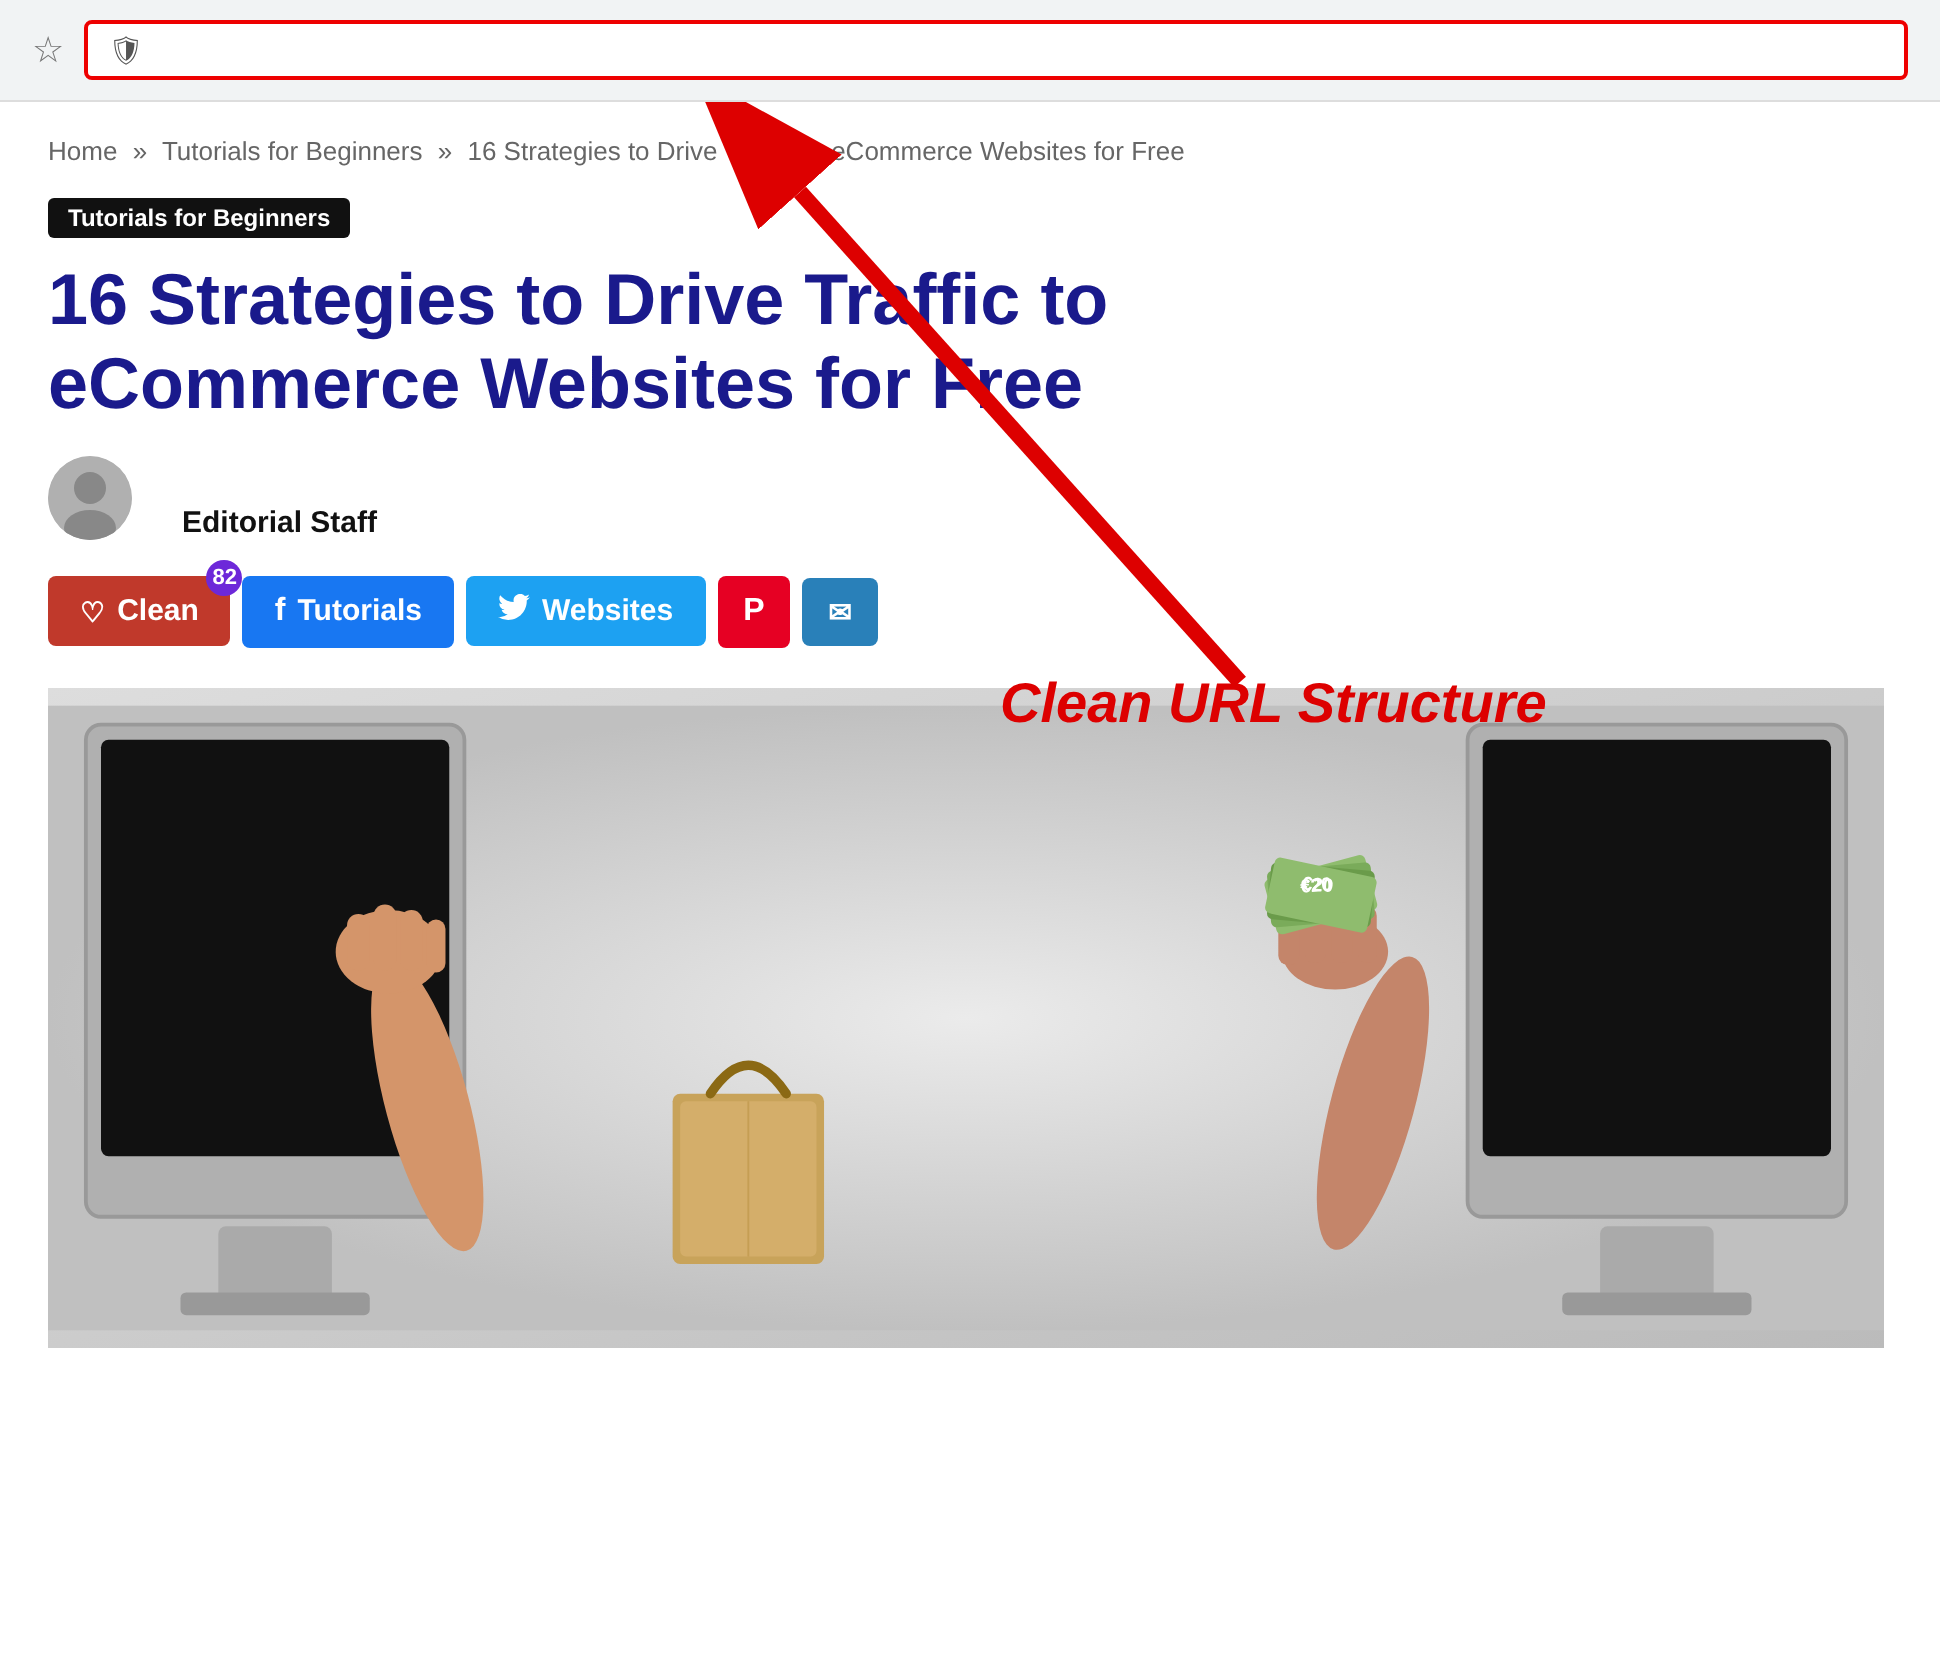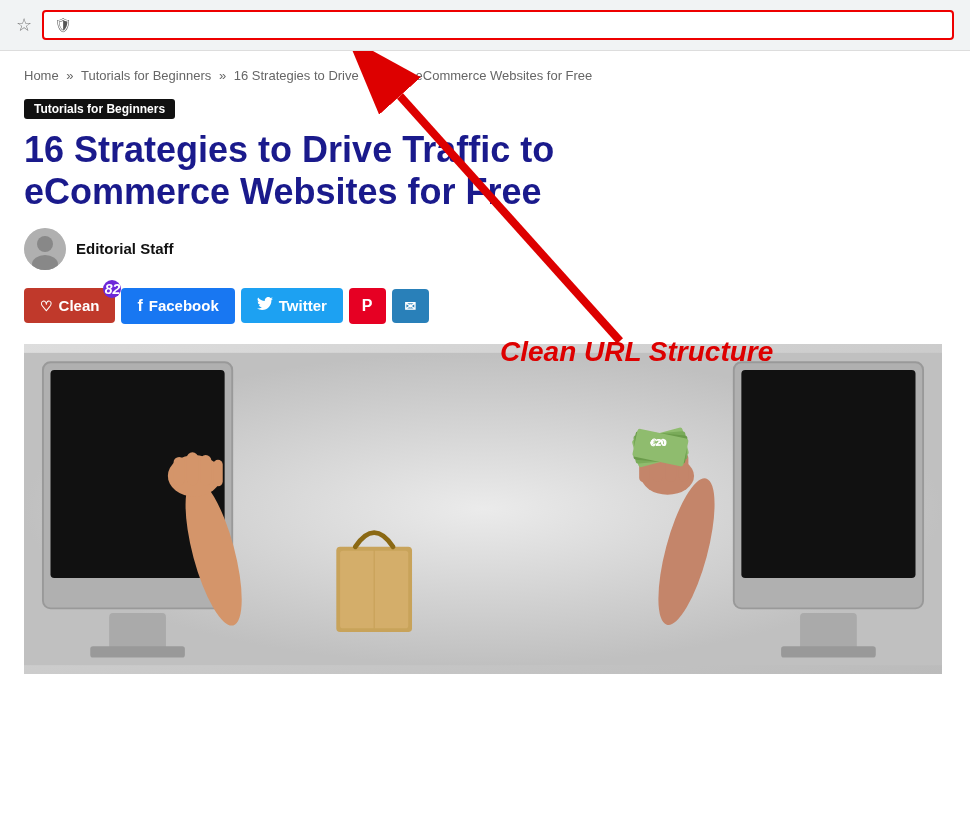--- a/index.html
+++ b/index.html
@@ -94,22 +94,22 @@
       font-weight: 900;
       color: #1a1a8c;
       line-height: 1.15;
       margin-bottom: 16px;
       max-width: 650px;
     }
 
     
     .author-row {
       display: flex;
-      align-items: center;
-      gap: 10px;
+      align-items: flex-end;
+      gap: 25px;
       margin-bottom: 18px;
     }
 
     .author-avatar {
       width: 42px;
       height: 42px;
       border-radius: 50%;
       background: #ccc;
       overflow: hidden;
       display: flex;
@@ -168,29 +168,28 @@
       background: #2980b9;
       padding: 9px 13px;
     }
 
     .badge-count {
       position: absolute;
       top: -8px;
       right: -6px;
       background: #6d28d9;
       color: #fff;
-      font-size: 14px;
+      font-size: 11px;
       font-weight: 700;
       border-radius: 50%;
       width: 18px;
       height: 18px;
       display: flex;
       align-items: center;
       justify-content: center;
-      font-style: italic;
     }
 
     .btn-icon {
       font-size: 14px;
     }
 
     
     .ecommerce-image-placeholder {
       width: 100%;
       height: 330px;
@@ -250,30 +249,30 @@
     <div class="share-buttons">
 
       <button class="share-btn save">
         <span class="btn-icon">♡</span>
         <span>Clean</span>
         <span class="badge-count">82</span>
       </button>
 
       <button class="share-btn facebook">
         <span class="btn-icon" style="font-weight:900;font-size:16px;">f</span>
-        <span>Facebook</span>
+        <span>Tutorials</span>
       </button>
 
       <button class="share-btn twitter">
         <span class="btn-icon">
           <svg width="16" height="14" viewBox="0 0 16 14" fill="white">
               <path d="M16 1.659a6.618 6.618 0 0 1-1.885.517A3.29 3.29 0 0 0 15.557.239a6.572 6.572 0 0 1-2.085.797A3.282 3.282 0 0 0 7.88 4.03 9.32 9.32 0 0 1 1.114.598 3.283 3.283 0 0 0 2.13 4.98a3.27 3.27 0 0 1-1.487-.41v.04a3.284 3.284 0 0 0 2.633 3.217 3.3 3.3 0 0 1-1.483.056 3.285 3.285 0 0 0 3.067 2.279A6.587 6.587 0 0 1 0 11.529a9.29 9.29 0 0 0 5.032 1.474c6.038 0 9.34-5.001 9.34-9.338 0-.143-.004-.285-.01-.425A6.66 6.66 0 0 0 16 1.659z"></path>
             </svg>
         </span>
-        <span>Twitter</span>
+        <span>Websites</span>
       </button>
 
       <button class="share-btn pinterest">
         <span class="btn-icon" style="font-weight:900;font-size:16px;">P</span>
       </button>
 
       <button class="share-btn email">
         <span class="btn-icon">✉</span>
       </button>
 

